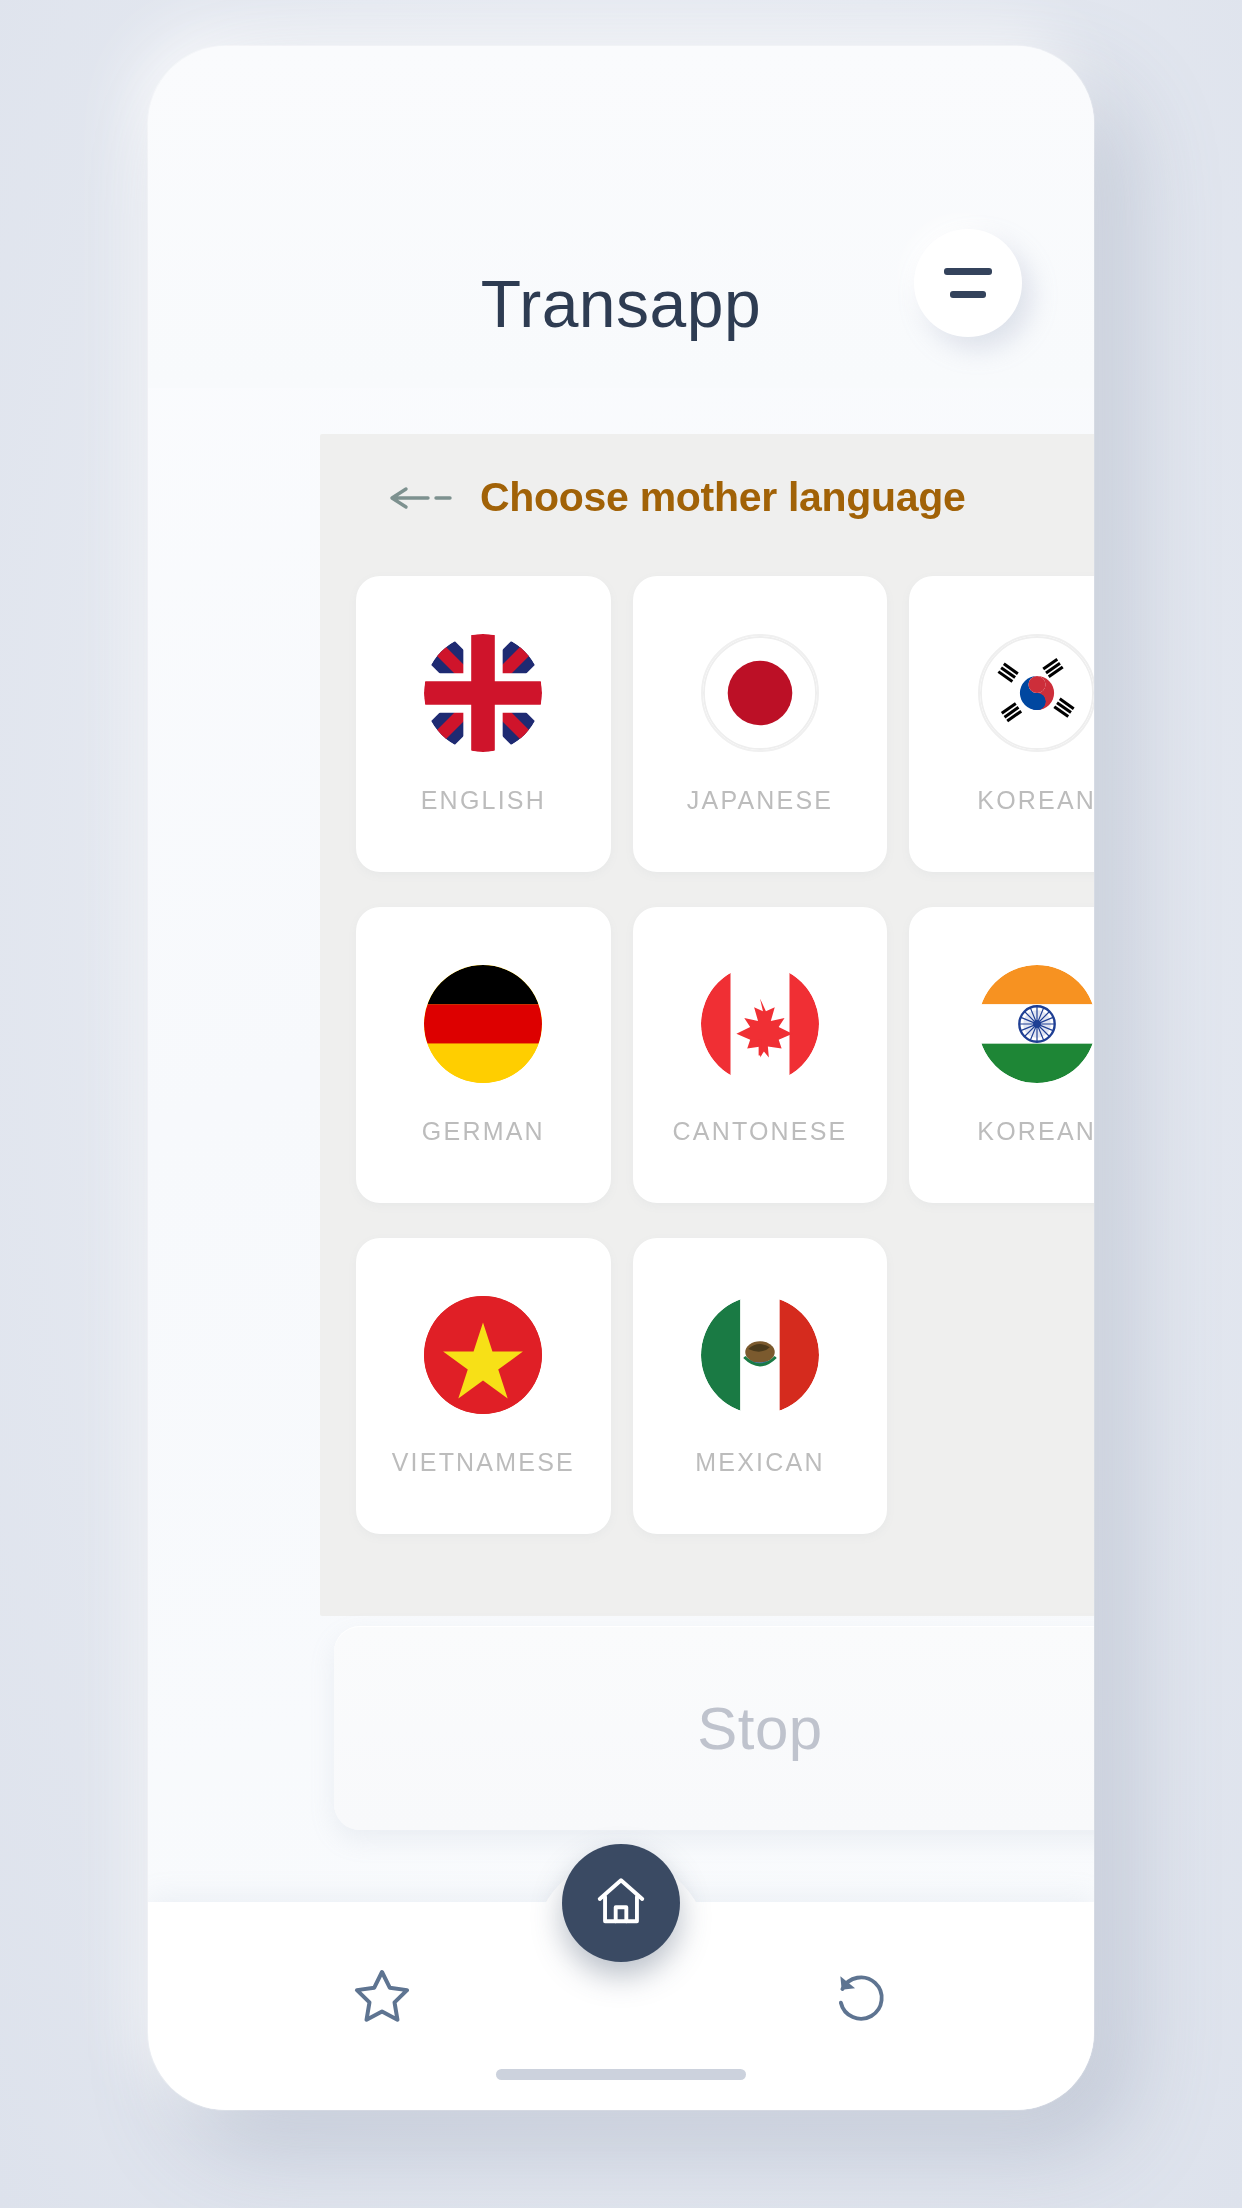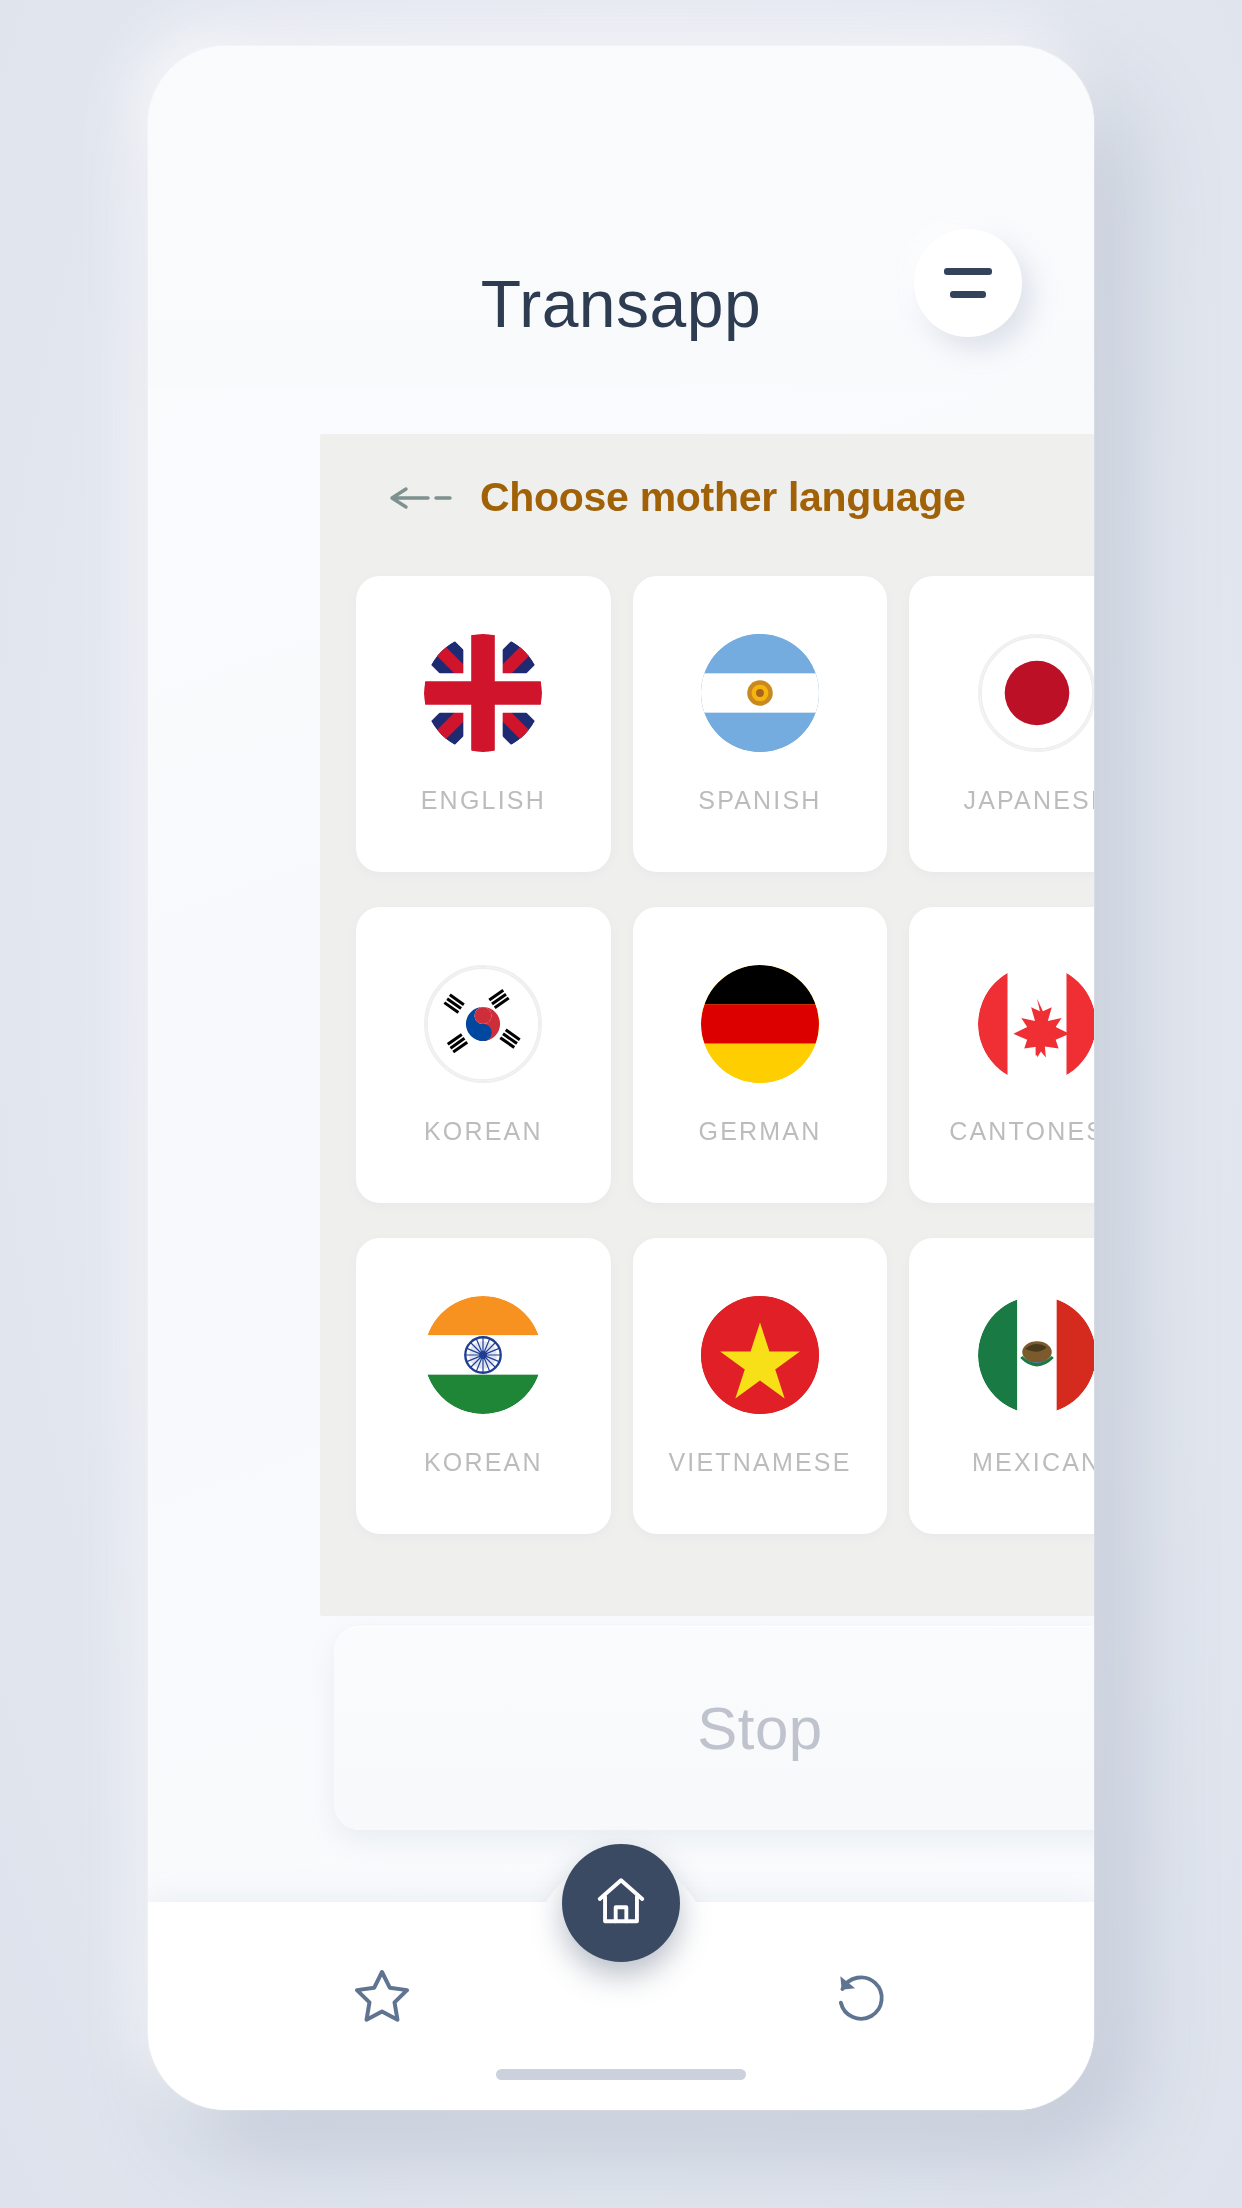--- a/index.html
+++ b/index.html
@@ -255,32 +255,20 @@
                 <path d="M0 0 L120 120 M120 0 L0 120" stroke="#1e2a72" stroke-width="34"></path>
                 <path d="M0 0 L120 120 M120 0 L0 120" stroke="#cf142b" stroke-width="13"></path>
                 <path d="M60 0 V120 M0 60 H120" stroke="#fff" stroke-width="40"></path>
                 <path d="M60 0 V120 M0 60 H120" stroke="#cf142b" stroke-width="24"></path>
               </g>
             </svg>
           </span>
           <span class="card-label">ENGLISH</span>
         </div>
 
-        <div class="card">
-          <span class="flag f-es">
-            <svg viewBox="0 0 120 120">
-              <circle cx="60" cy="60" r="60" fill="#74acdf"></circle>
-              <rect x="0" y="40" width="120" height="40" fill="#ffffff"></rect>
-              <circle cx="60" cy="60" r="13" fill="#c88a1e"></circle>
-              <circle cx="60" cy="60" r="8.5" fill="#f6b40e"></circle>
-              <circle cx="60" cy="60" r="4" fill="#a8641a"></circle>
-            </svg>
-          </span>
-          <span class="card-label">SPANISH</span>
-        </div>
 
         <div class="card">
           <span class="flag f-jp">
             <svg viewBox="0 0 120 120">
               <circle cx="60" cy="60" r="59" fill="#ffffff" stroke="#eeeeee" stroke-width="2"></circle>
               <circle cx="60" cy="60" r="34" fill="#bc1026"></circle>
             </svg>
           </span>
           <span class="card-label">JAPANESE</span>
         </div>

